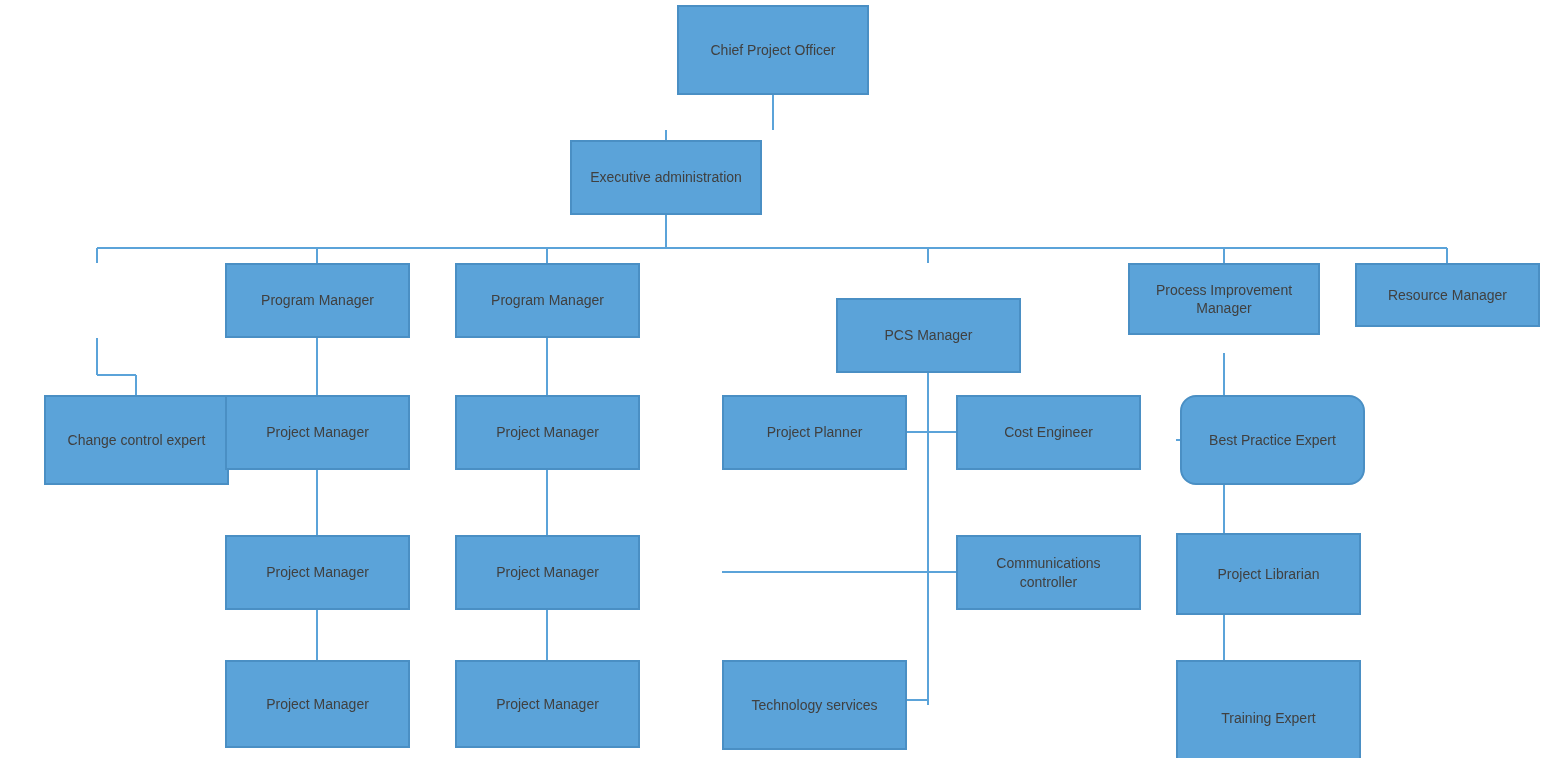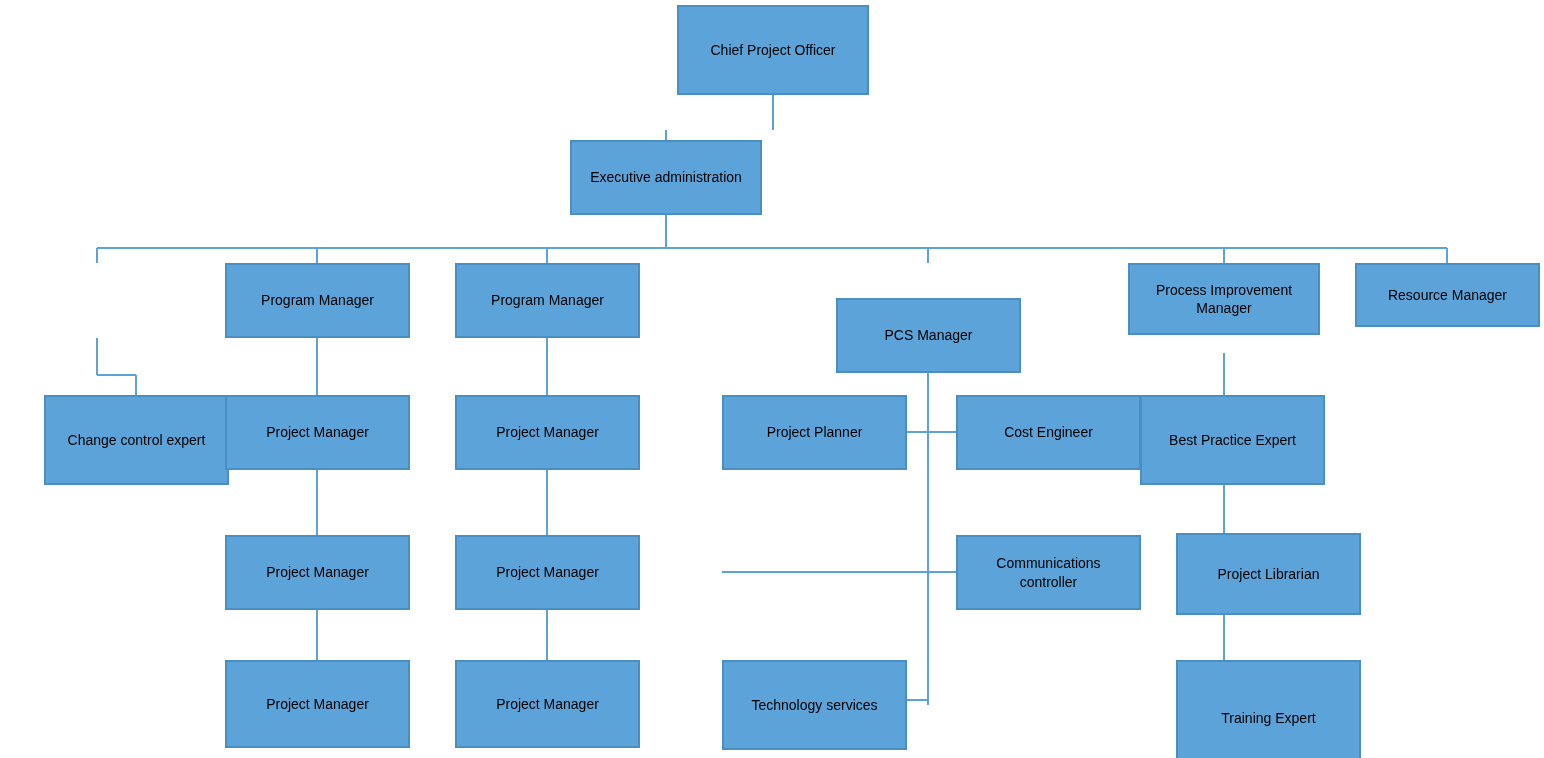--- a/index.html
+++ b/index.html
@@ -15,21 +15,21 @@
     .org-chart {
       position: relative;
       width: 1544px;
       height: 758px;
     }
 
     .node {
       position: absolute;
       background: #5ba3d9;
       border: 2px solid #4a8fc4;
-      color: #000000;
+      color: #404040;
       font-size: 14px;
       font-weight: 500;
       display: flex;
       align-items: center;
       justify-content: center;
       text-align: center;
       padding: 8px 10px;
       line-height: 1.3;
     }
 
@@ -119,21 +119,21 @@
   <div class="node" style="left:44px;top:395px;width:185px;height:90px;">Change control expert</div>
 
   <div class="node" style="left:225px;top:395px;width:185px;height:75px;">Project Manager</div>
 
   <div class="node" style="left:455px;top:395px;width:185px;height:75px;">Project Manager</div>
 
   <div class="node" style="left:722px;top:395px;width:185px;height:75px;">Project Planner</div>
 
   <div class="node" style="left:956px;top:395px;width:185px;height:75px;">Cost Engineer</div>
 
-  <div class="node" style="left:1140px;top:395px;width:185px;height:90px;">Best Practice Expert</div>
+  <div class="node" style="left:1180px;top:395px;width:185px;height:90px;border-radius:16px;">Best Practice Expert</div>
 
   <div class="node" style="left:225px;top:535px;width:185px;height:75px;">Project Manager</div>
 
   <div class="node" style="left:455px;top:535px;width:185px;height:75px;">Project Manager</div>
 
 
   <div class="node" style="left:956px;top:535px;width:185px;height:75px;">Communications controller</div>
 
   <div class="node" style="left:1176px;top:533px;width:185px;height:82px;">Project Librarian</div>
 

